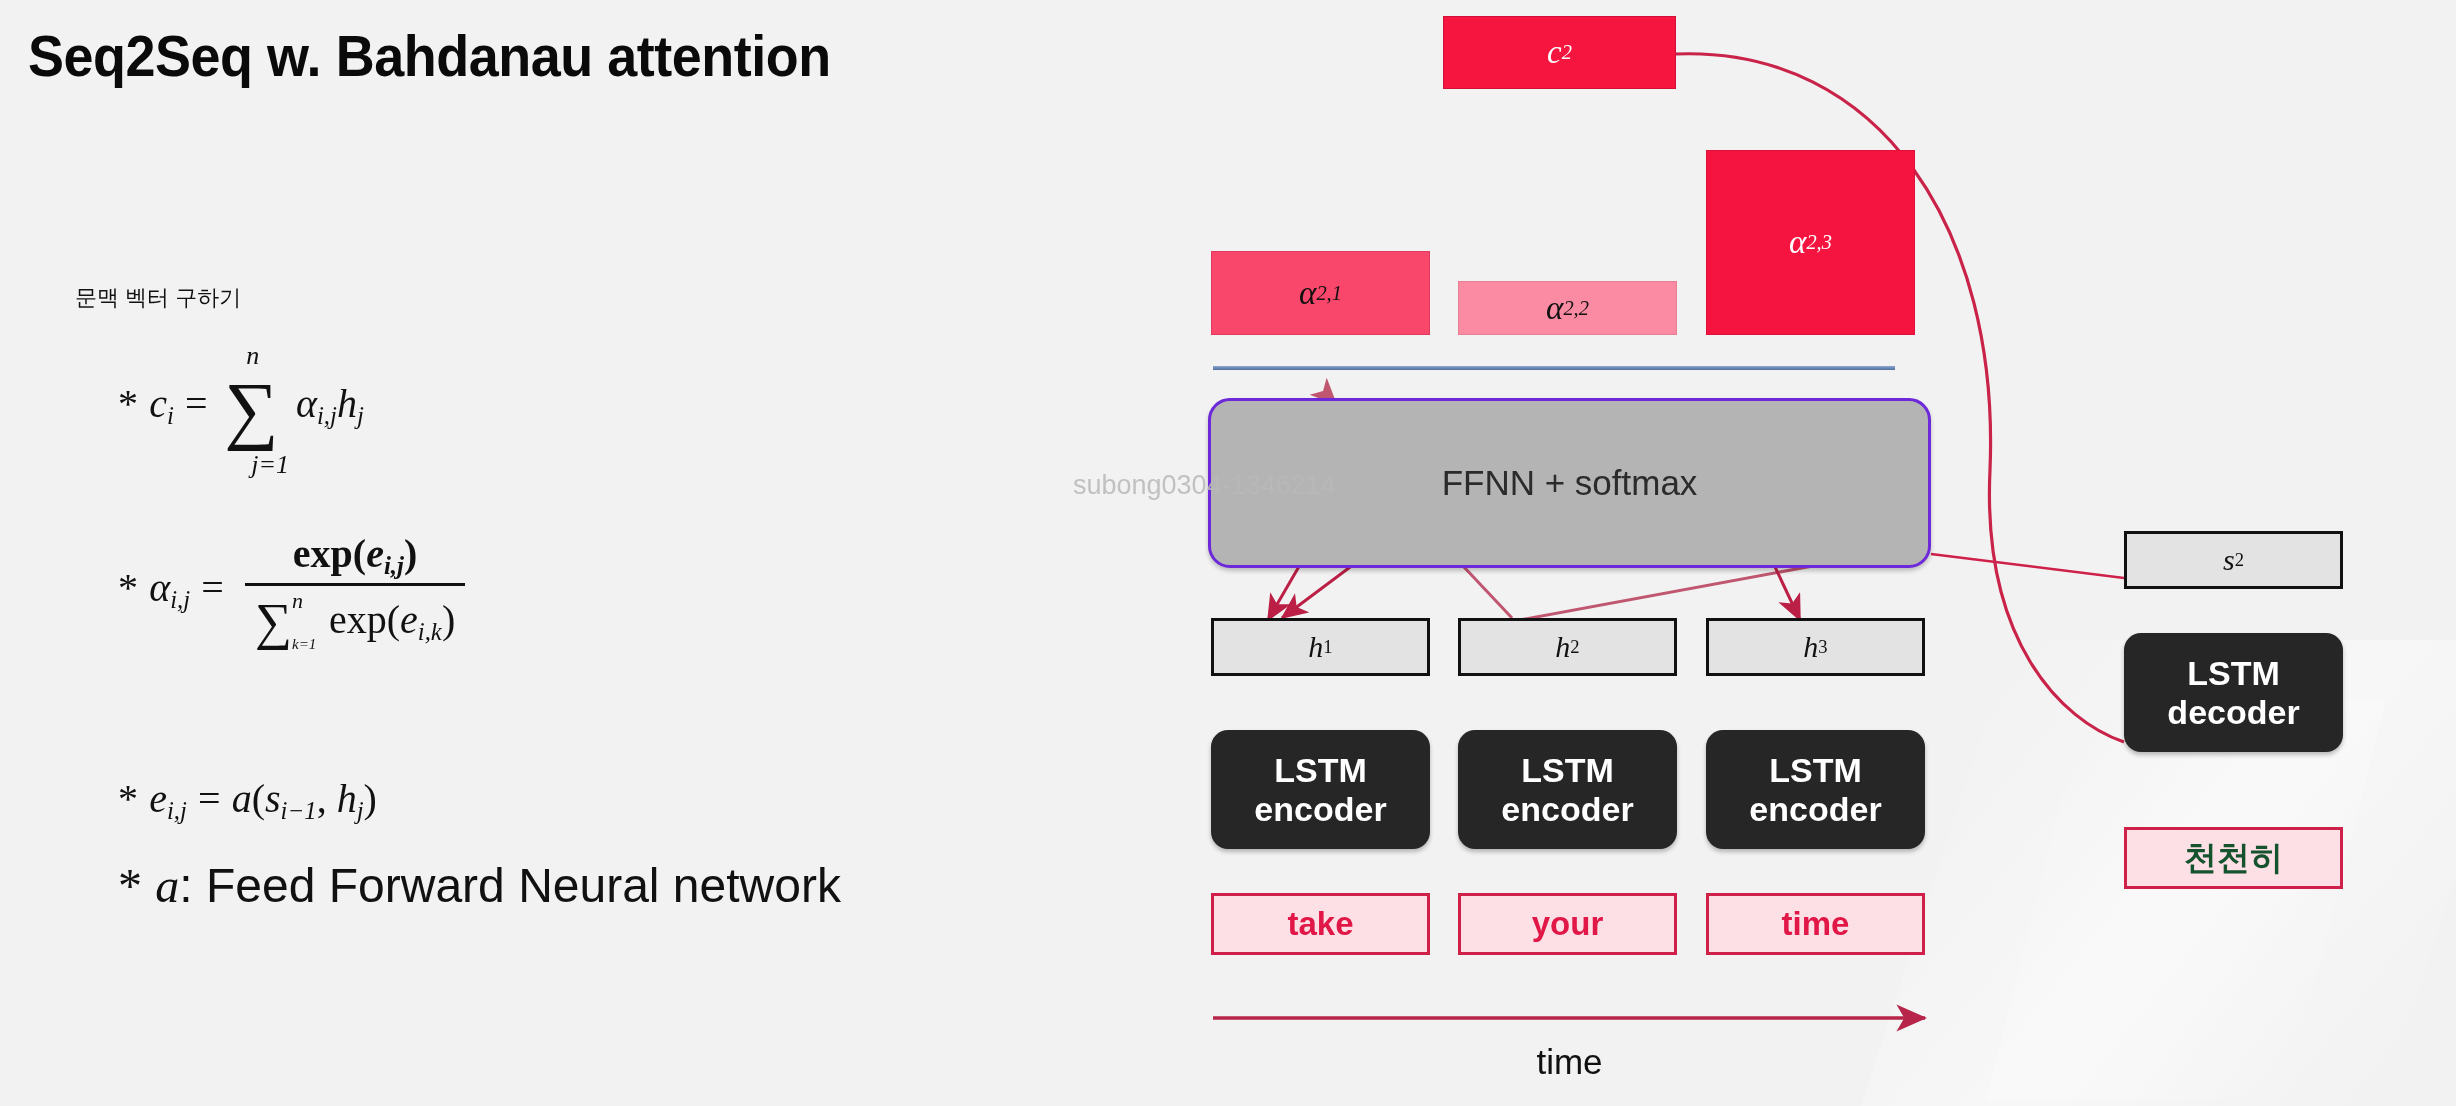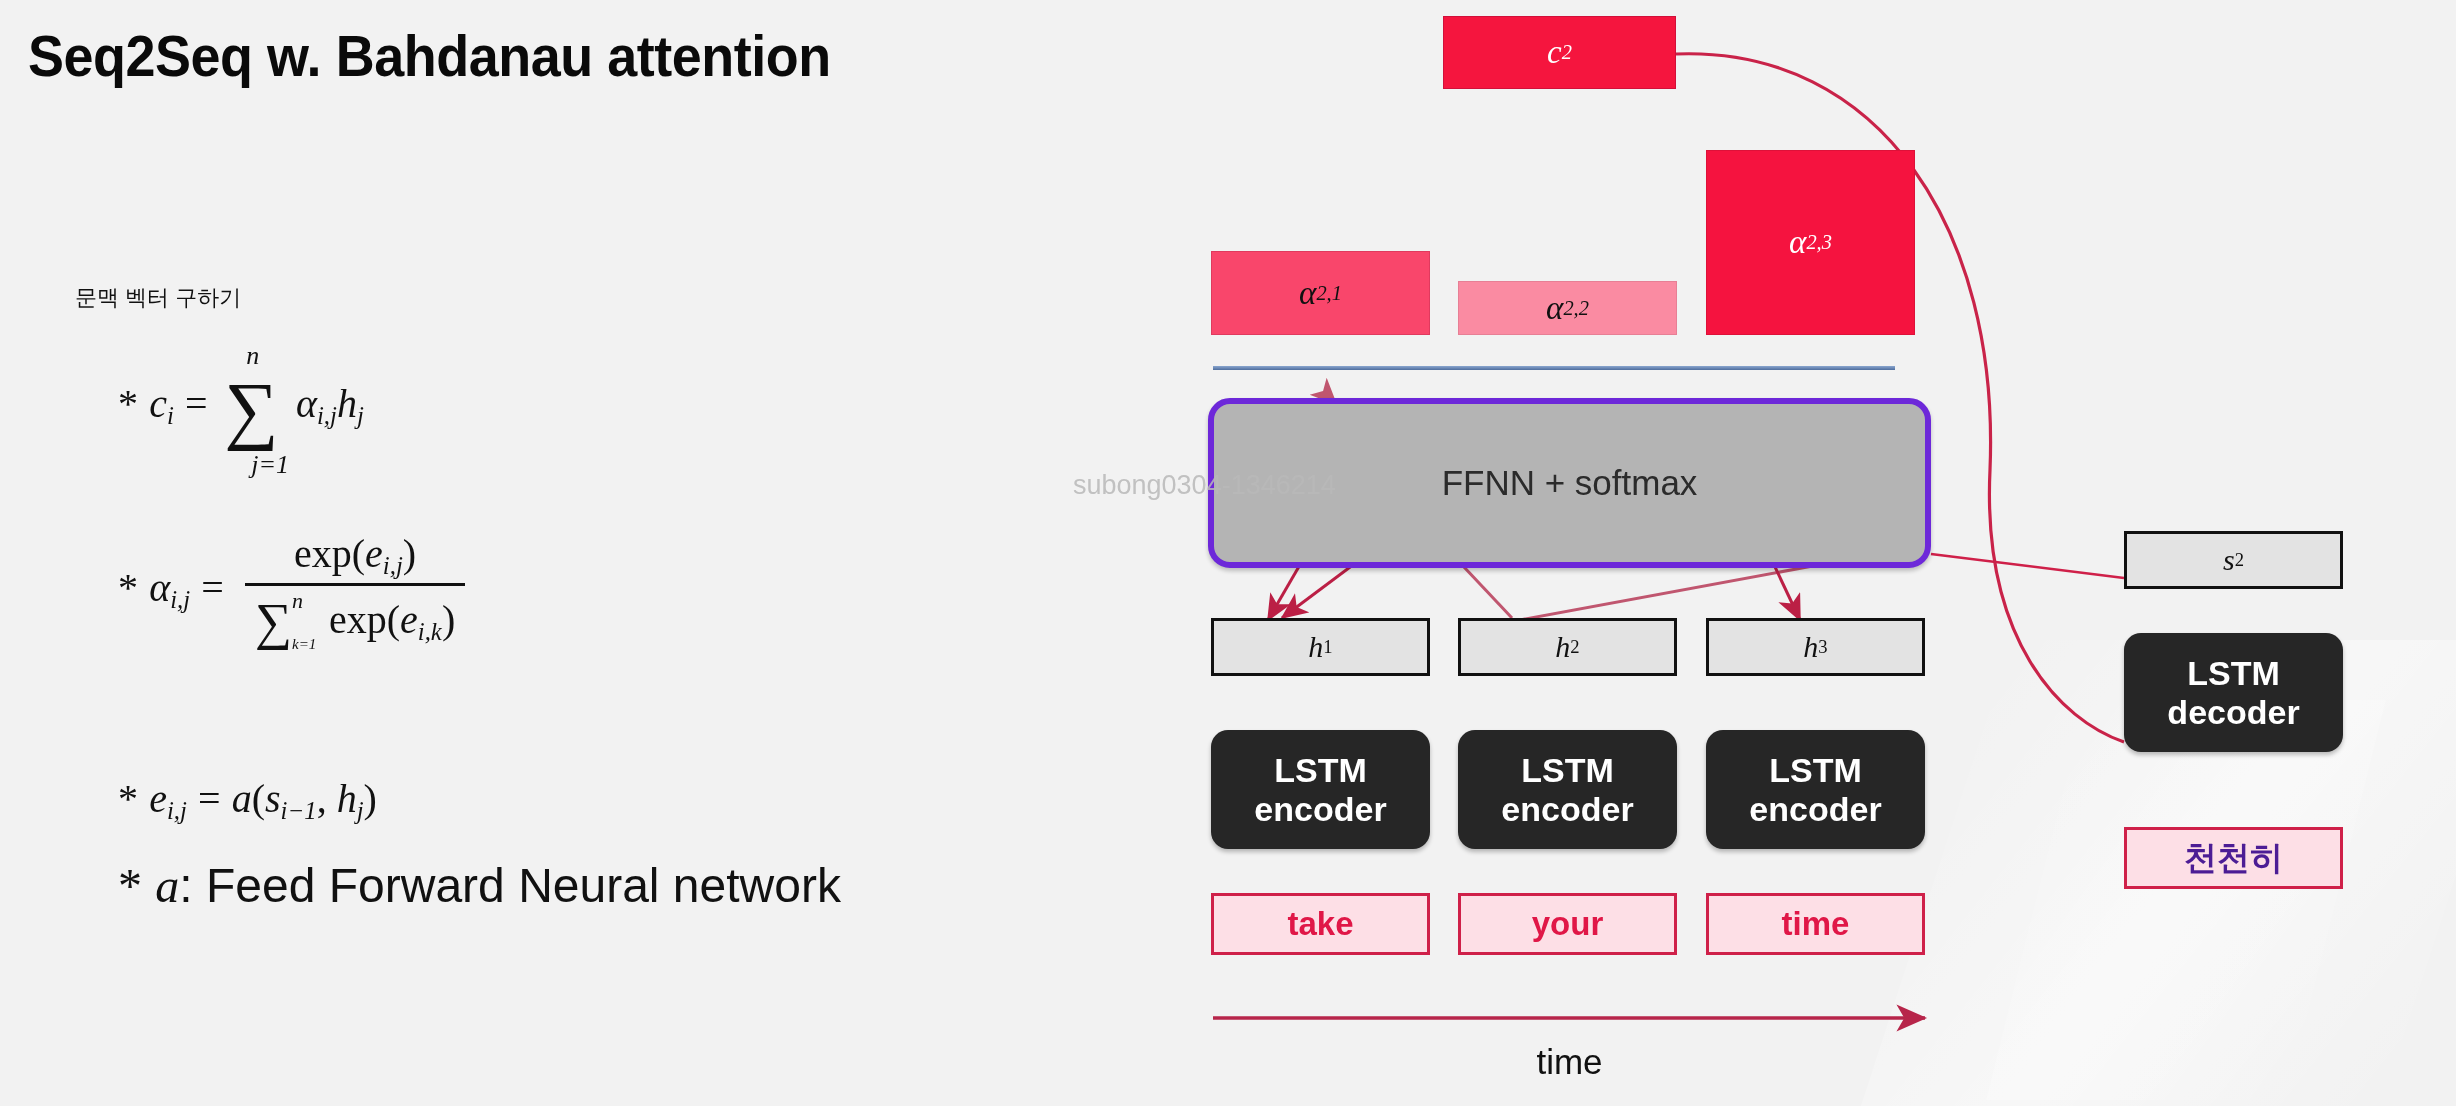--- a/index.html
+++ b/index.html
@@ -43,21 +43,21 @@
     display:inline-block;position:relative;
     font-family:"Liberation Serif",serif;font-style:normal;
     font-size:76px;line-height:.78;vertical-align:-18px;margin:0 6px;
   }
   #f1 .lim-top{position:absolute;left:50%;transform:translateX(-42%);top:-34px;font-size:26px;font-style:italic;}
   #f1 .lim-bot{position:absolute;left:50%;transform:translateX(-46%);bottom:-36px;font-size:26px;font-style:italic;white-space:nowrap;margin-left:17px;}
 
   
   #f2{left:118px;top:530px;font-size:40px;}
   #f2 .frac{display:inline-block;vertical-align:middle;text-align:center;margin-left:10px;}
-  #f2 .num{padding:0 14px 3px;font-size:40px;}
+  #f2 .num{padding:0 14px 3px;font-size:40px;font-weight:bold;}
   #f2 .den{padding:6px 10px 0;font-size:40px;border-top:3px solid #111;}
   #f2 .smallsum{font-family:"Liberation Serif",serif;font-style:normal;font-size:52px;position:relative;display:inline-block;vertical-align:-6px;}
   #f2 .smallsum .st{position:absolute;top:-4px;left:100%;font-size:22px;font-style:italic;}
   #f2 .smallsum .sb{position:absolute;bottom:-2px;left:100%;font-size:15px;font-style:italic;white-space:nowrap;}
   #f2 .sumwrap{display:inline-block;width:74px;text-align:left;}
 
   
   #f3{left:118px;top:775px;font-size:40px;}
   #note{left:118px;top:858px;font-size:48px;}
 
@@ -75,21 +75,21 @@
   .alpha{font-family:"Liberation Serif",serif;font-style:italic;font-size:33px;}
   #a21{left:1211px;top:251px;width:219px;height:84px;background:#f9466b;border:1px solid #e03a5e;color:#111;}
   #a22{left:1458px;top:281px;width:219px;height:54px;background:#fa8ba2;border:1px solid #e77f95;color:#111;}
   #a23{left:1706px;top:150px;width:209px;height:185px;background:#f5133f;border:1px solid #de1139;color:#fff;}
 
   
   #blue-rule{position:absolute;left:1213px;top:366px;width:682px;height:4px;
     background:linear-gradient(#8aa6cf,#4f6e9e);}
 
   
-  #ffnn{left:1208px;top:398px;width:723px;height:170px;background:#b4b4b4;border:6px solid #6d28d9;
+  #ffnn{left:1208px;top:398px;width:723px;height:170px;background:#b4b4b4;border:3px solid #6d28d9;
         border-radius:22px;color:#2b2b2b;font-size:35px;
         box-shadow:0 3px 4px rgba(0,0,0,.22);}
 
   
   .hbox{width:219px;height:58px;background:#e3e3e3;border:3px solid #111;
         font-family:"Liberation Serif",serif;font-style:italic;font-size:30px;color:#111;top:618px;}
   #h1{left:1211px;} #h2{left:1458px;} #h3{left:1706px;}
 
   
   .lstm{width:219px;height:119px;background:#262626;border-radius:17px;color:#fff;
@@ -105,21 +105,21 @@
   
   #time-label{position:absolute;left:1208px;top:1042px;width:723px;text-align:center;
               font-size:35px;color:#111;}
 
   
   #s2{left:2124px;top:531px;width:219px;height:58px;background:#e3e3e3;border:3px solid #111;
       font-family:"Liberation Serif",serif;font-style:italic;font-size:30px;color:#111;}
   #dec{left:2124px;top:633px;width:219px;height:119px;background:#262626;border-radius:17px;color:#fff;
        font-size:34px;font-weight:bold;line-height:1.12;box-shadow:0 3px 4px rgba(0,0,0,.25);}
   #out-word{left:2124px;top:827px;width:219px;height:62px;background:#fddfe6;border:3px solid #cf2049;
-            color:#4c1d95;font-size:33px;font-weight:bold;}
+            color:#14532d;font-size:33px;font-weight:bold;}
 
   
   #watermark{position:absolute;left:1073px;top:470px;font-size:27px;color:#b9b9b9;
              opacity:.85;white-space:nowrap;}
 </style>
 </head>
 <body>
 
 <div class="sheen" id="sheen1"></div>
 <div class="sheen" id="sheen2"></div>

